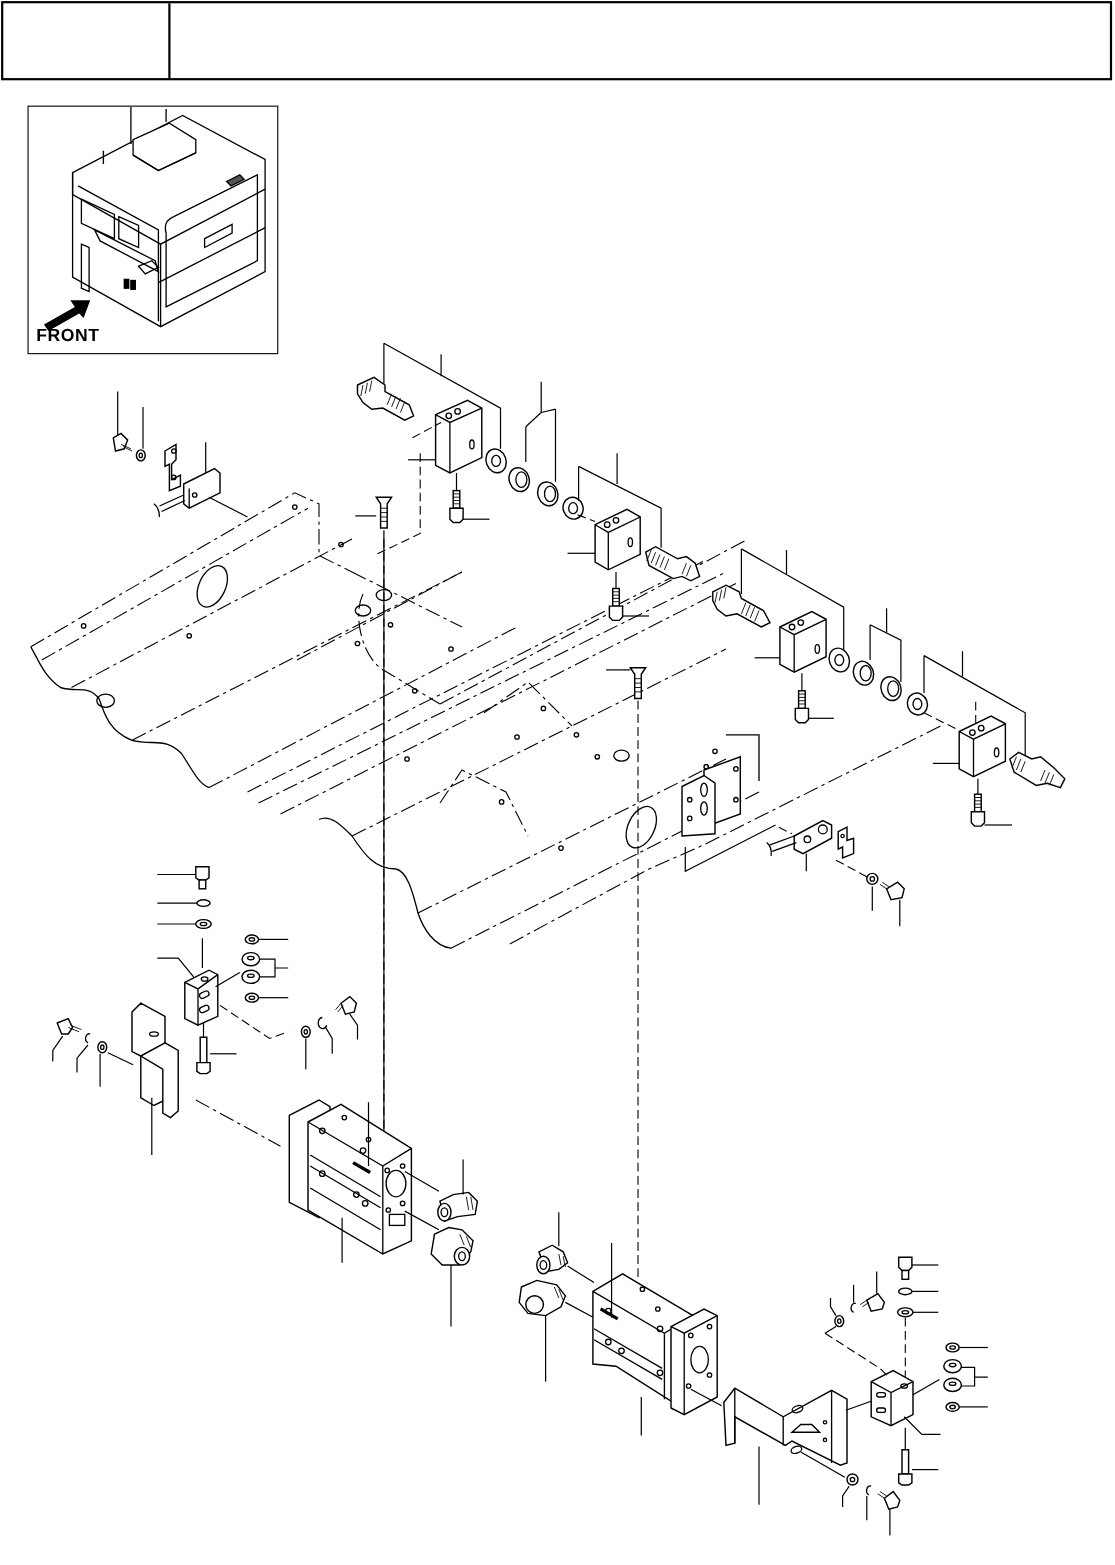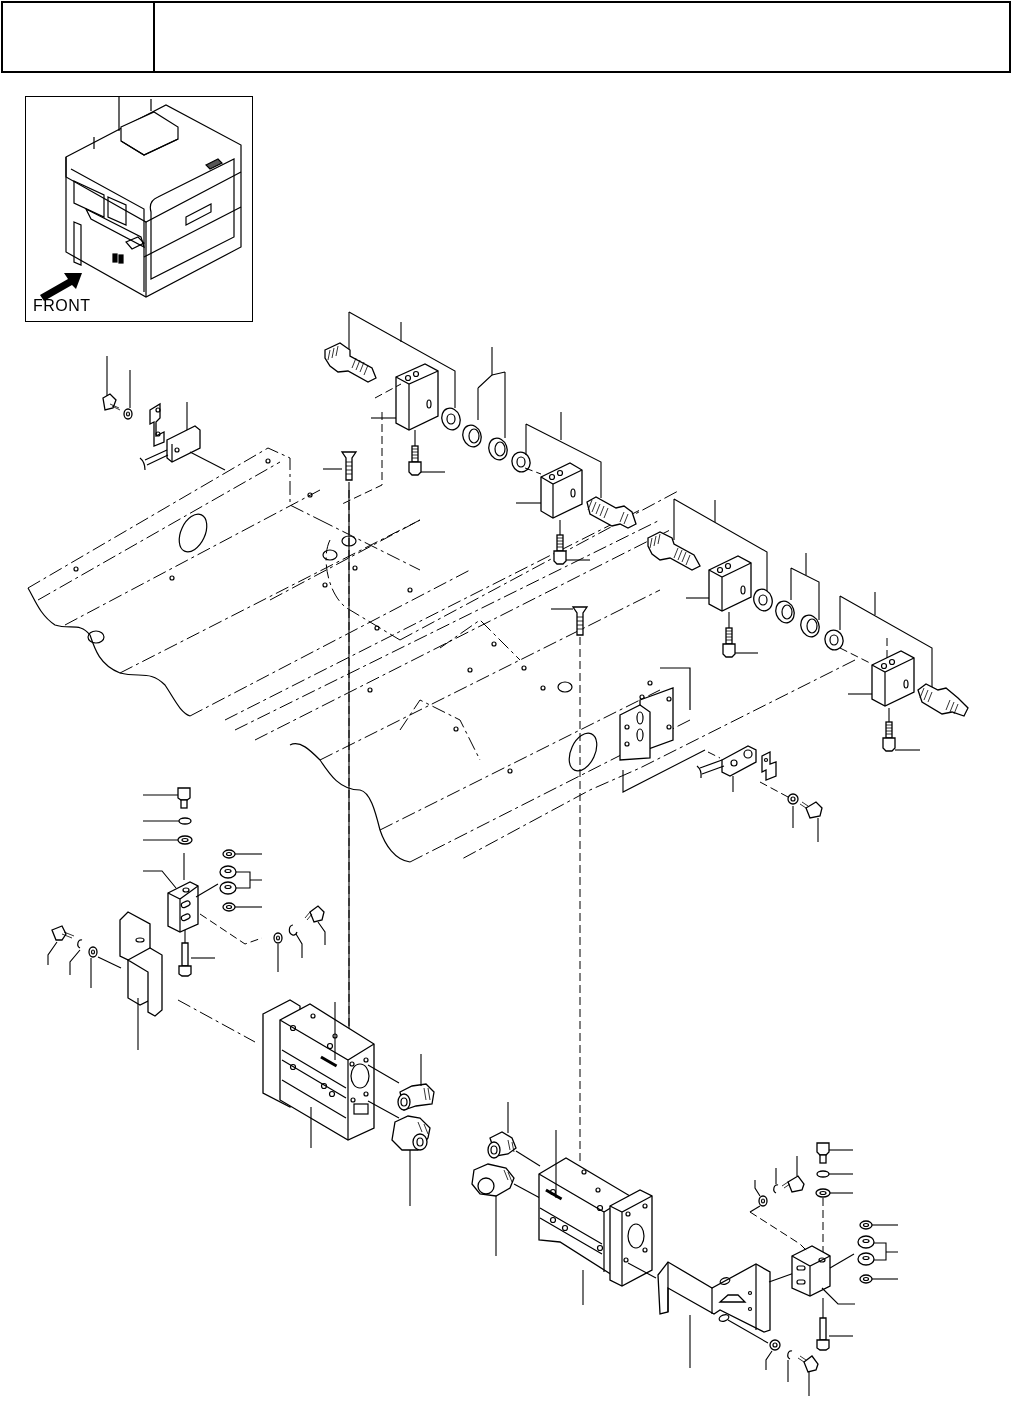--- a/index.html
+++ b/index.html
@@ -1,20 +1,20 @@
 <!DOCTYPE html>
 <html><head>
 <meta charset="utf-8">
 <style>
   html, body { margin:0; padding:0; background:#ffffff; }
   body { width:1014px; height:1423px; position:relative; overflow:hidden; font-family:"Liberation Sans", sans-serif; }
   .header { position:absolute; left:1px; top:1px; width:1010px; height:72px; border:2px solid #000; box-sizing:border-box; }
   .header .cell-left { position:absolute; left:0; top:0; width:152px; height:100%; border-right:2px solid #000; box-sizing:border-box; }
   .header .cell-right { position:absolute; left:152px; top:0; right:0; height:100%; }
-  .inset { position:absolute; left:25px; top:96px; width:228px; height:226px; border:1.5px solid #000; box-sizing:border-box; background:#fff; }
+  .inset { position:absolute; left:25px; top:96px; width:228px; height:226px; border:1.5px solid #000; box-sizing:border-box; background:#fff;font-weight:bold; }
   .inset-label { position:absolute; left:7px; bottom:6px; font-size:16px; color:#000; letter-spacing:0.5px; }
   svg.main { position:absolute; left:0; top:0; }
   svg .ln { stroke:#000; stroke-width:1.2; fill:none; }
   svg .lead { stroke:#000; stroke-width:1.1; fill:none; }
   svg .dash { stroke:#000; stroke-width:1; fill:none; stroke-dasharray:14 4 3 4; }
   svg .dash2 { stroke:#000; stroke-width:1; fill:none; stroke-dasharray:8 4; }
   svg .part { stroke:#000; stroke-width:1.3; fill:#fff; }
   svg .thread { stroke:#000; stroke-width:0.8; fill:none; }
   svg .blk { fill:#000; stroke:none; }
 </style>

